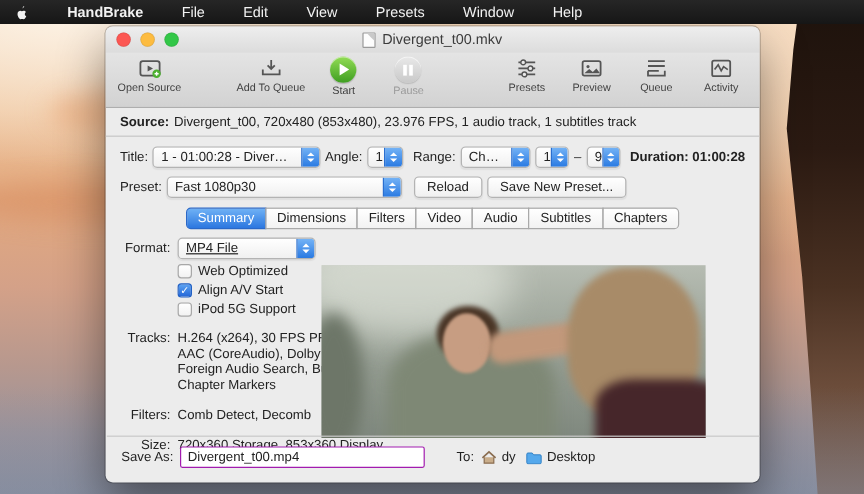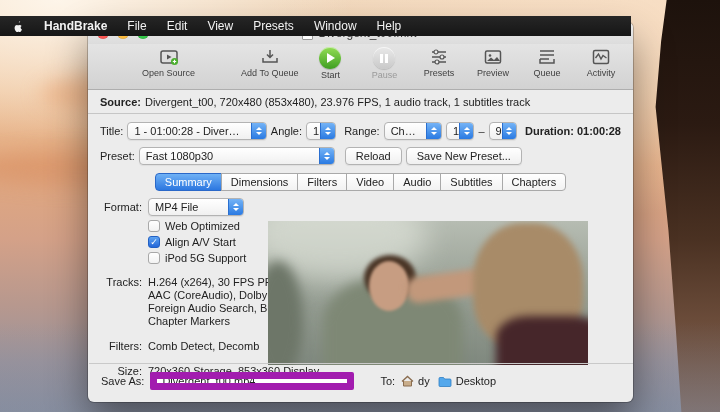--- a/index.html
+++ b/index.html
@@ -17,23 +17,23 @@
   .rock {
     position:absolute; right:0; top:0; width:92px; height:412px; pointer-events:none;
     background:linear-gradient(180deg,#1d120c 0%,#2b1a12 30%,#4a3122 58%,#6b4c3a 78%,#7d6152 100%);
     clip-path:polygon(42% 0,100% 0,100% 100%,58% 100%,52% 80%,44% 56%,30% 26%,36% 10%);
   }
   .haze { position:absolute; left:0; right:0; bottom:0; height:90px; pointer-events:none;
     background:linear-gradient(180deg,rgba(130,140,160,0) 0%,rgba(130,140,160,.45) 100%); }
 
   
   .menubar {
-    position:absolute; top:16px; left:0; width:631px; height:20px;
+    position:absolute; top:0; left:0; width:720px; height:20px;
     background:linear-gradient(#262626,#161616);
-    display:flex; align-items:center; gap:0; color:#f2f2f2; font-size:12px; z-index:50;
+    display:flex; align-items:center; gap:12px; color:#f2f2f2; font-size:12px; z-index:50;
   }
   .menubar .apple { padding:0 10px 0 12px; display:flex; align-items:center; }
   .menubar .appname { font-weight:bold; padding:0 10px; }
   .menubar .mitem { padding:0 10px; }
 
   
   .window {
     position:absolute; left:88px; top:22px; width:545px; height:380px;
     background:#ececec; border-radius:6px; overflow:hidden;
     box-shadow:0 18px 40px rgba(0,0,0,.45), 0 0 0 1px rgba(0,0,0,.22);
@@ -52,21 +52,21 @@
 
   .toolbar {
     height:46px; background:linear-gradient(#e4e4e4,#d2d2d2);
     border-bottom:1px solid #aeaeae;
     display:flex; align-items:flex-start; padding:3px 10px 0 10px;
   }
   .tool { display:flex; flex-direction:column; align-items:center; gap:1px; min-width:44px; }
   .tool .tlabel { font-size:9px; color:#3f3f3f; white-space:nowrap; }
   .tool.disabled .tlabel { color:#9a9a9a; }
   .tool svg { display:block; }
-  .tb-left { display:flex; gap:14px;margin-left:44px; }
+  .tb-left { display:flex; gap:14px; }
   .tb-mid { display:flex; gap:10px; margin-left:46px; }
   .tb-right { margin-left:auto; display:flex; gap:10px; }
   .play-circle { width:22px; height:22px; border-radius:50%;
     background:linear-gradient(#93dd55,#3f9e22); display:flex; align-items:center; justify-content:center;
     box-shadow:inset 0 1px 0 rgba(255,255,255,.5), 0 1px 1px rgba(0,0,0,.2); }
   .play-circle .tri { width:0; height:0; border-left:8px solid #fff; border-top:5px solid transparent; border-bottom:5px solid transparent; margin-left:2px;}
   .pause-circle { width:22px; height:22px; border-radius:50%;
     background:linear-gradient(#e9e9e9,#c9c9c9); display:flex; align-items:center; justify-content:center; gap:2px;
     box-shadow:inset 0 1px 0 rgba(255,255,255,.6), 0 1px 1px rgba(0,0,0,.15);}
   .pause-circle i { width:3px; height:9px; background:#fff; display:block; }
@@ -127,21 +127,21 @@
     background:linear-gradient(180deg,#b6bcb2 0%,#9aa297 45%,#7f887e 100%);
   }
   .preview .shape { position:absolute; border-radius:50%; }
 
   .bottom-row {
     position:absolute; left:1px; right:0; bottom:12px;
     display:flex; align-items:center; gap:6px; padding:8px 12px 0 12px;
     border-top:1px solid #c9c9c9; white-space:nowrap;
   }
   .savefield {
-    width:204px; height:18px; border:7px solid #a21caf; border-radius:2px; background:#fff;
+    width:204px; height:18px; border:1px solid #a21caf; border-radius:2px; background:#fff;
     font-size:11px; padding:0 5px; font-family:"Liberation Sans","DejaVu Sans",sans-serif; color:#222;
   }
   .path-ctl { display:flex; align-items:center; gap:4px; }
   .browse { margin-left:auto; }
 </style>
 </head>
 <body>
 
 <div class="cloud" style="left:40px;top:70px;width:260px;height:46px;background:rgba(232,150,95,.45);"></div>
 <div class="cloud" style="left:260px;top:110px;width:320px;height:40px;background:rgba(222,135,85,.4);"></div>
@@ -313,21 +313,21 @@
     <span class="seg">Filters</span>
     <span class="seg">Video</span>
     <span class="seg">Audio</span>
     <span class="seg">Subtitles</span>
     <span class="seg">Chapters</span>
   </div>
 
   <div class="content">
     <div class="fmt-row">
       <span class="lblcol">Format:</span>
-      <span class="popup" style="width:96px;">
+      <span class="popup" style="width:115px;text-decoration:underline;">
         <span class="pval">MP4 File</span>
         <span class="caret">
             <i class="up"></i>
             <i class="dn"></i>
           </span>
       </span>
     </div>
 
     <div class="cb-row">
       <span class="cb"></span>

